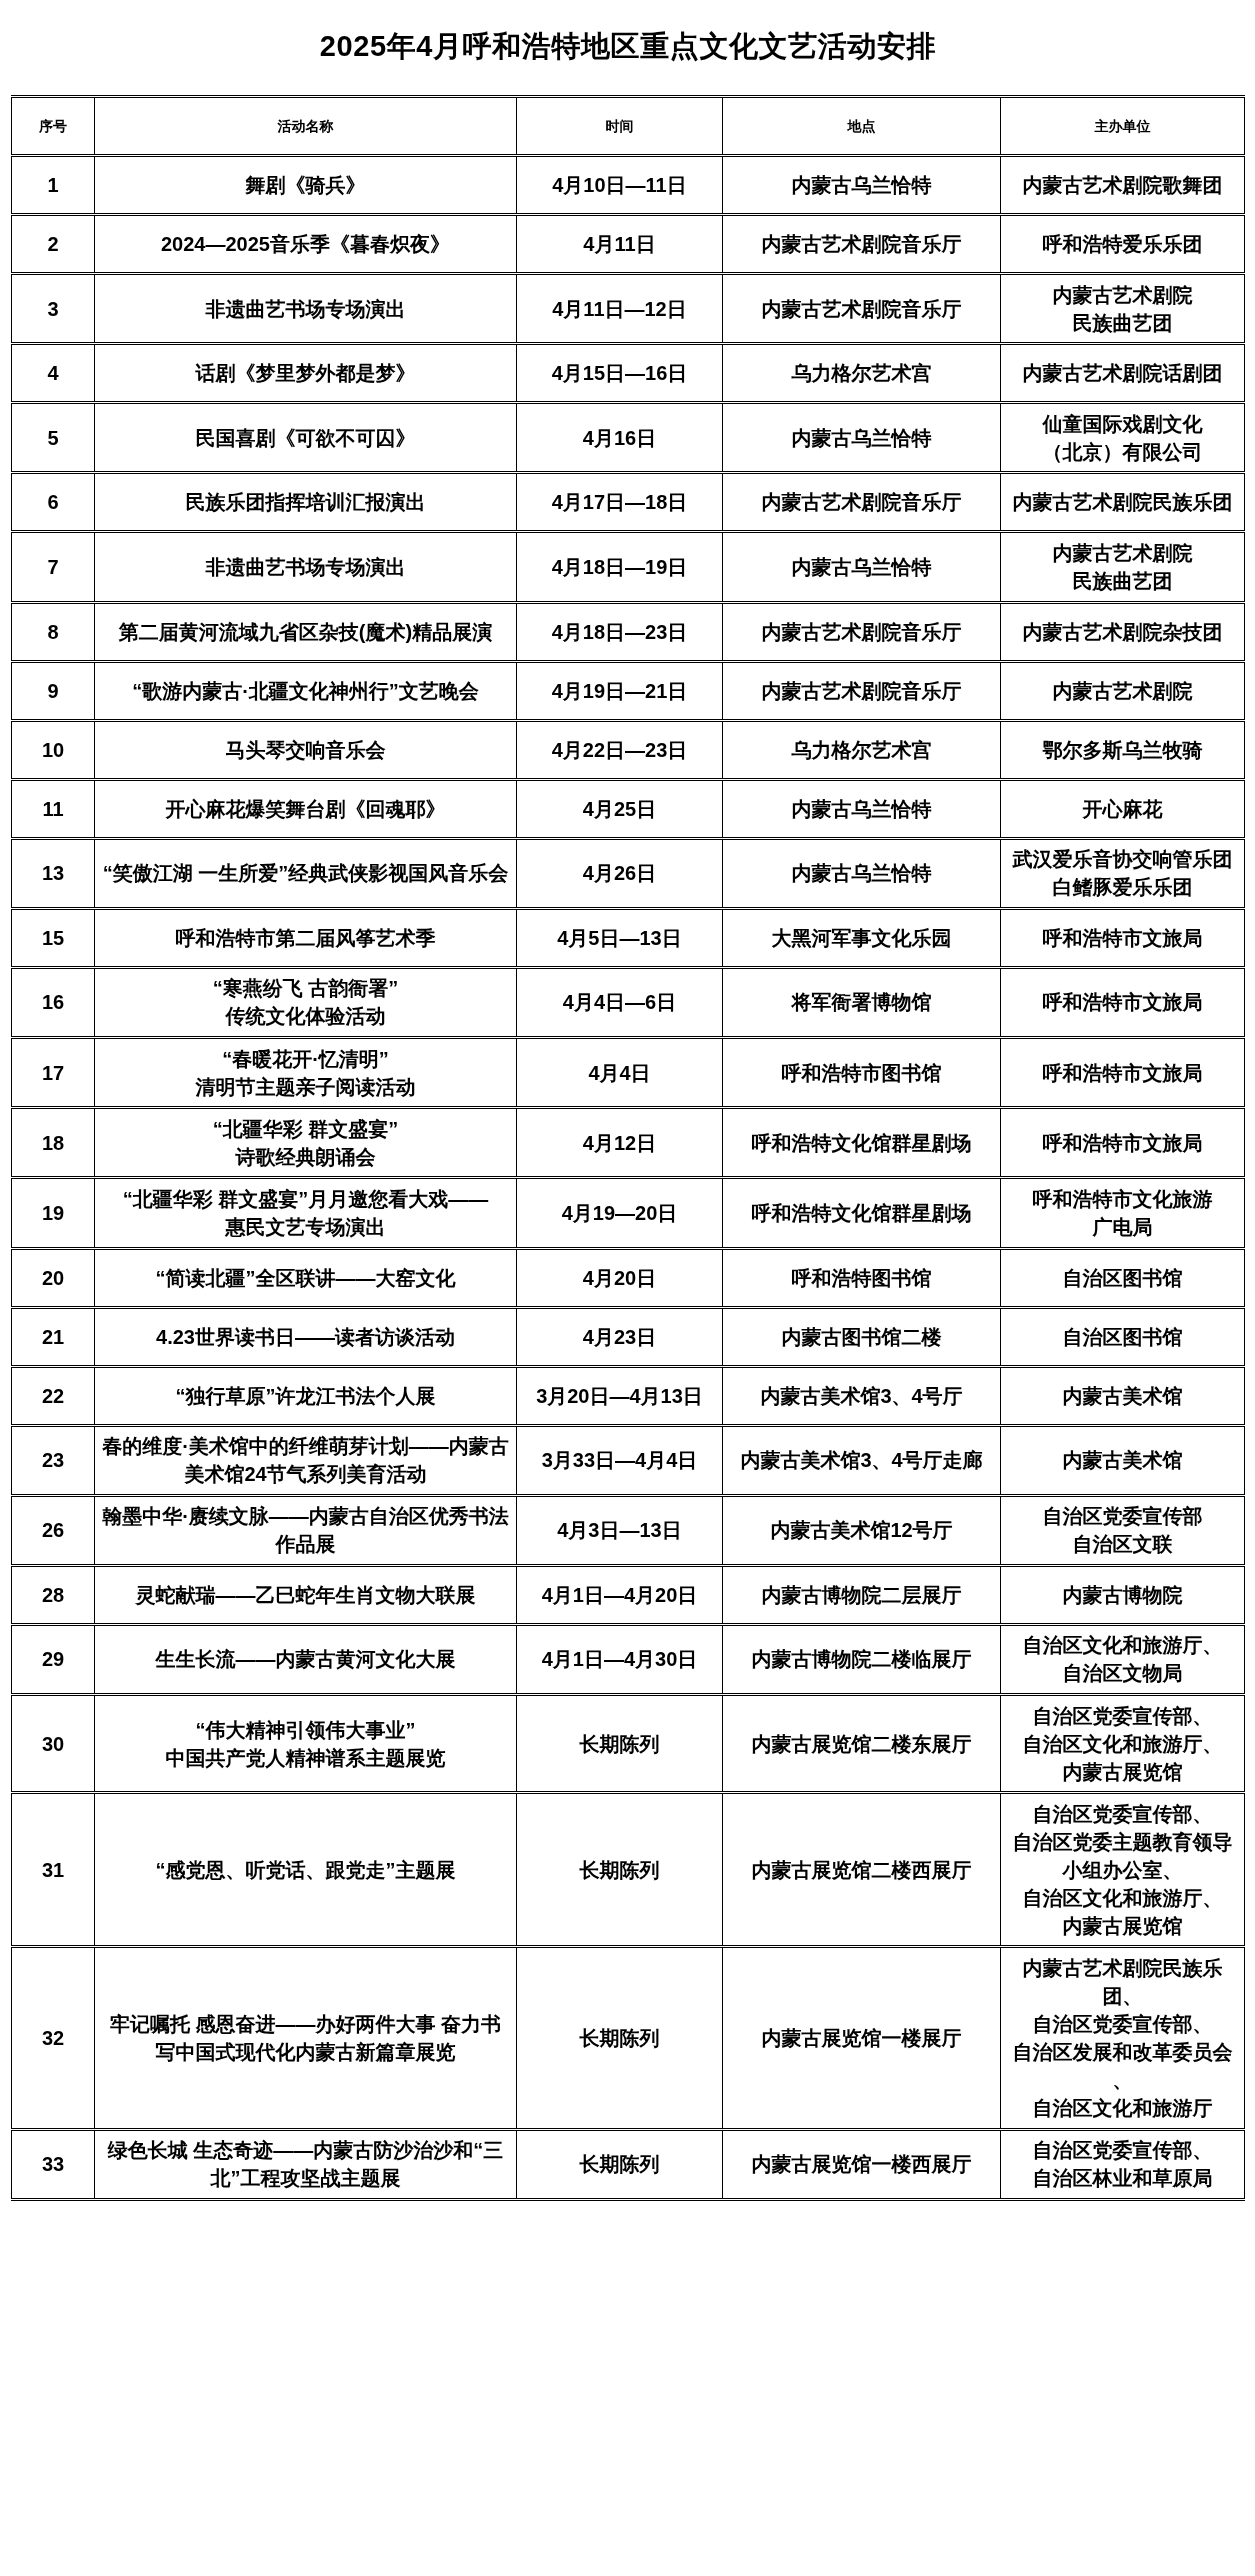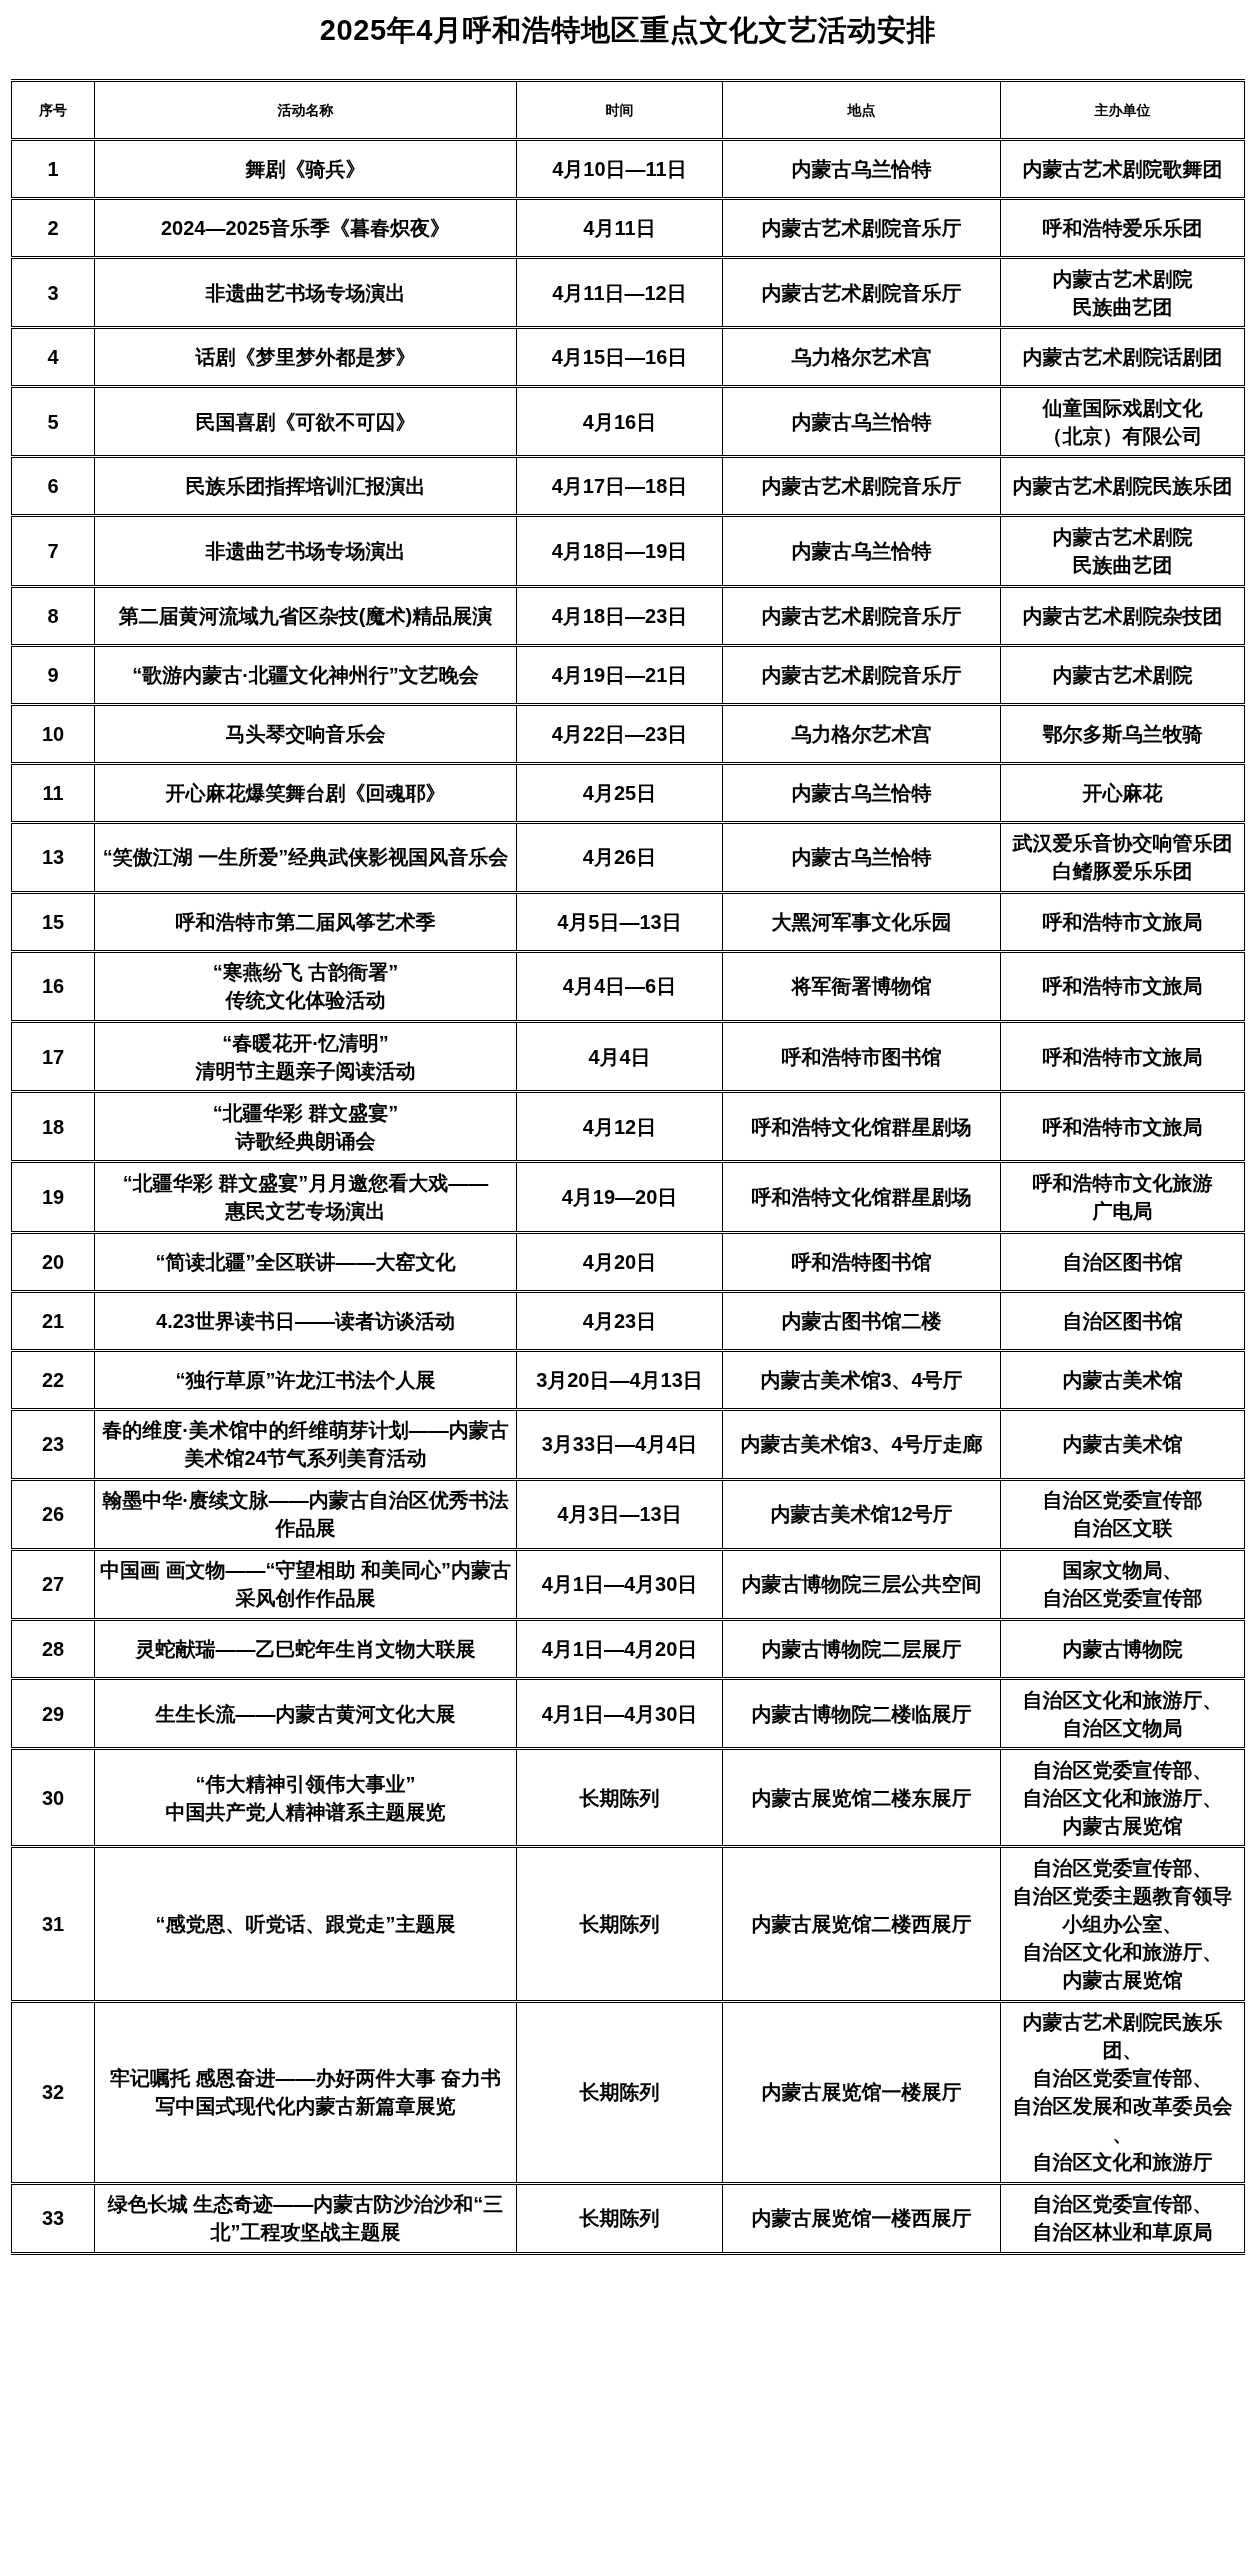--- a/index.html
+++ b/index.html
@@ -8,21 +8,21 @@
     background: #ffffff;
     width: 1256px;
     height: 2576px;
     overflow: hidden;
     font-family: "Liberation Sans", "DejaVu Sans", sans-serif;
     color: #000;
   }
   .page {
     width: 1256px;
     box-sizing: border-box;
-    padding-top: 11px;
+    padding-top: 27px;
   }
   .page-title {
     text-align: center;
     font-size: 29px;
     font-weight: bold;
     letter-spacing: 0.6px;
     margin: 0 0 0 0;
   }
   table.schedule {
     border-collapse: collapse;
@@ -234,29 +234,20 @@
         <tr>
     <td>26</td>
     <td>翰墨中华·赓续文脉——内蒙古自治区优秀书法
 作品展</td>
     <td>4月3日—13日</td>
     <td>内蒙古美术馆12号厅</td>
     <td>自治区党委宣传部
 自治区文联</td>
   </tr>
         <tr>
-    <td>27</td>
-    <td>中国画 画文物——“守望相助 和美同心”内蒙古
-采风创作作品展</td>
-    <td>4月1日—4月30日</td>
-    <td>内蒙古博物院三层公共空间</td>
-    <td>国家文物局、
-自治区党委宣传部</td>
-  </tr>
-        <tr>
     <td>28</td>
     <td>灵蛇献瑞——乙巳蛇年生肖文物大联展</td>
     <td>4月1日—4月20日</td>
     <td>内蒙古博物院二层展厅</td>
     <td>内蒙古博物院</td>
   </tr>
         <tr>
     <td>29</td>
     <td>生生长流——内蒙古黄河文化大展</td>
     <td>4月1日—4月30日</td>

